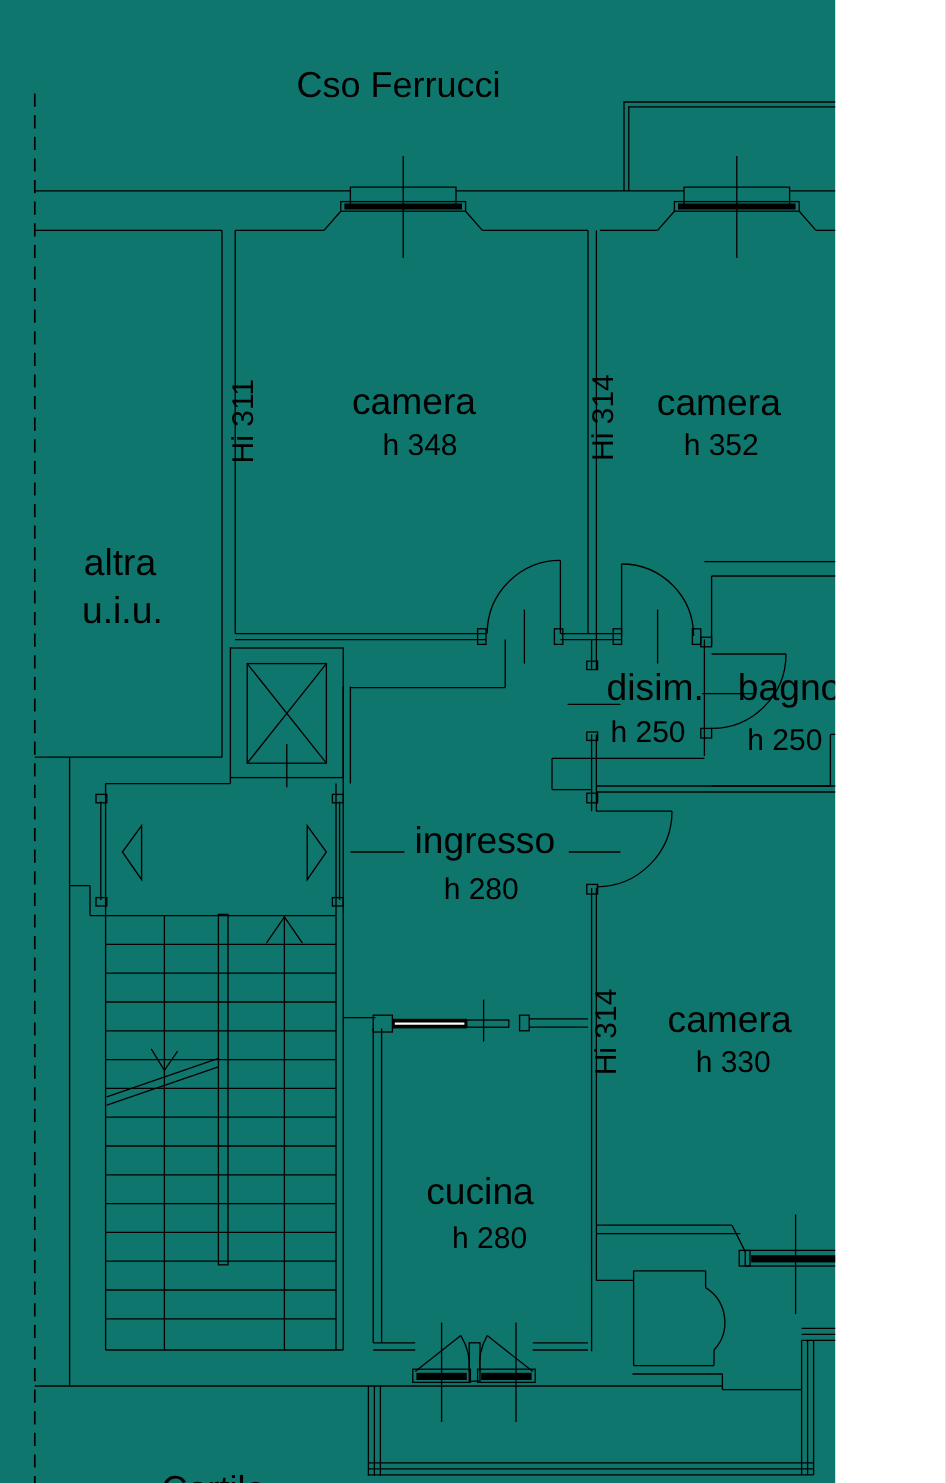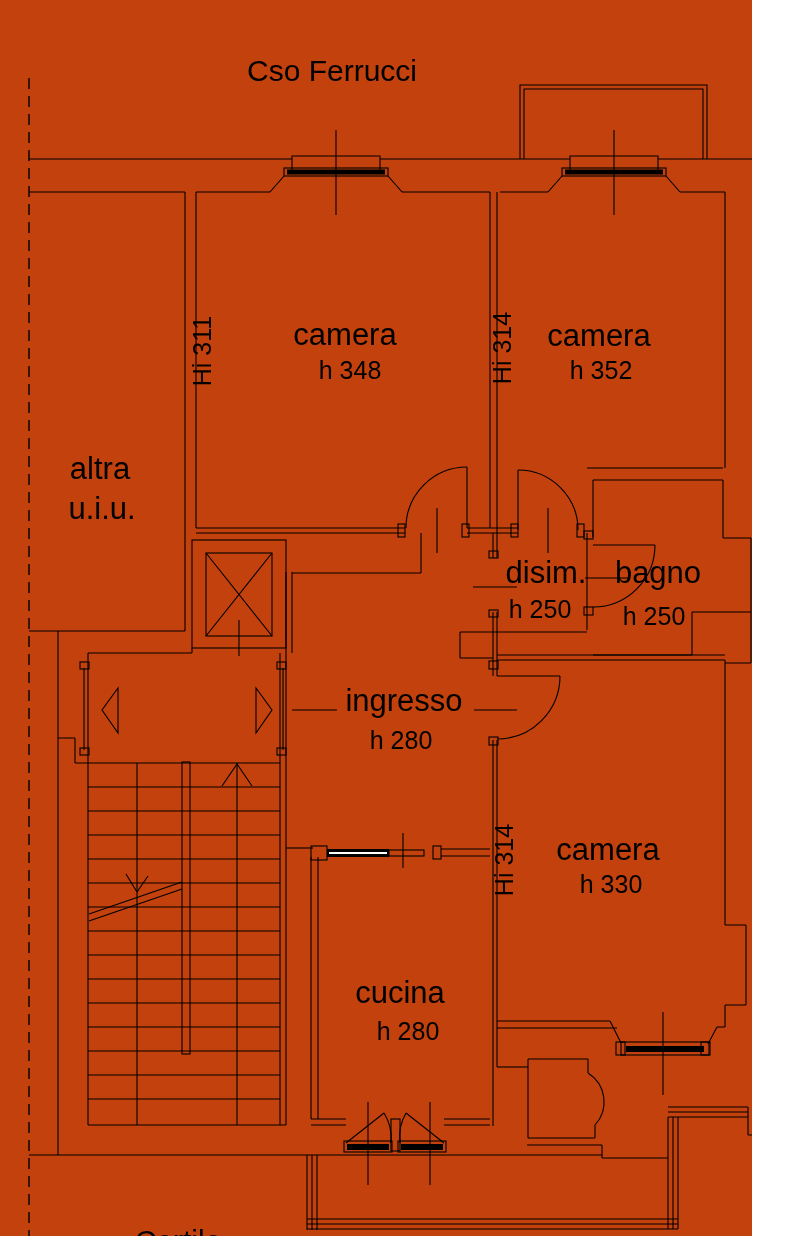--- a/index.html
+++ b/index.html
@@ -1,16 +1,16 @@
 <!DOCTYPE html>
 <html><head>
 <meta charset="utf-8">
 <style>
   html,body{margin:0;padding:0;background:#fff;}
-  .plan-wrap{width:752px;height:1236px;overflow:hidden;background:#c2410c;position:relative;}
+  .plan-wrap{width:696px;height:1236px;overflow:hidden;background:#0f766e;position:relative;}
   svg{display:block;}
   .ln{stroke:#000;stroke-width:1.1;fill:none;}
   .thick{stroke:#000;stroke-width:5;fill:none;}
   .dash{stroke:#000;stroke-width:1.4;fill:none;stroke-dasharray:11 7;}
   .blk{fill:#000;stroke:none;}
   .lbl{font-family:"Liberation Sans","DejaVu Sans",sans-serif;fill:#000;}
   .big{font-size:31px;}
   .mid{font-size:25px;}
   .ttl{font-size:30px;}
 </style>

